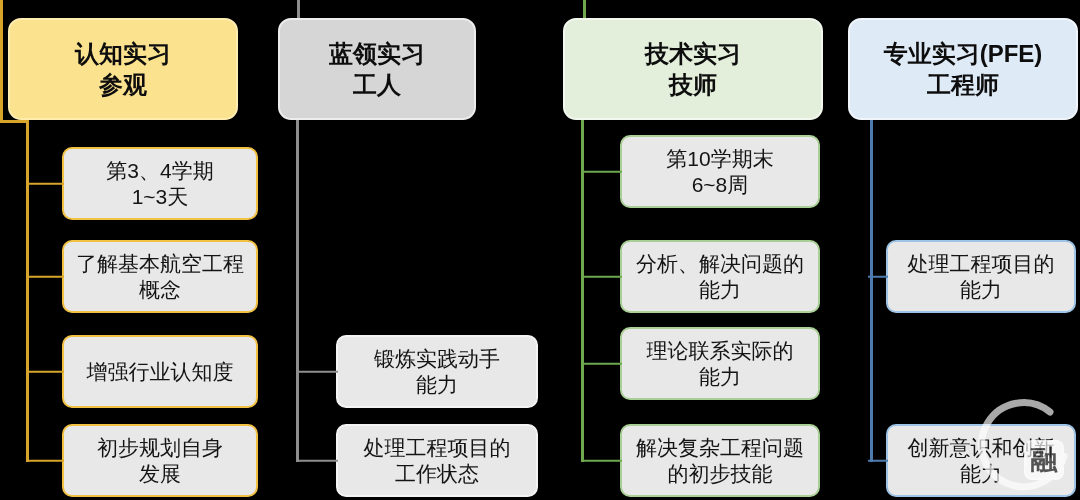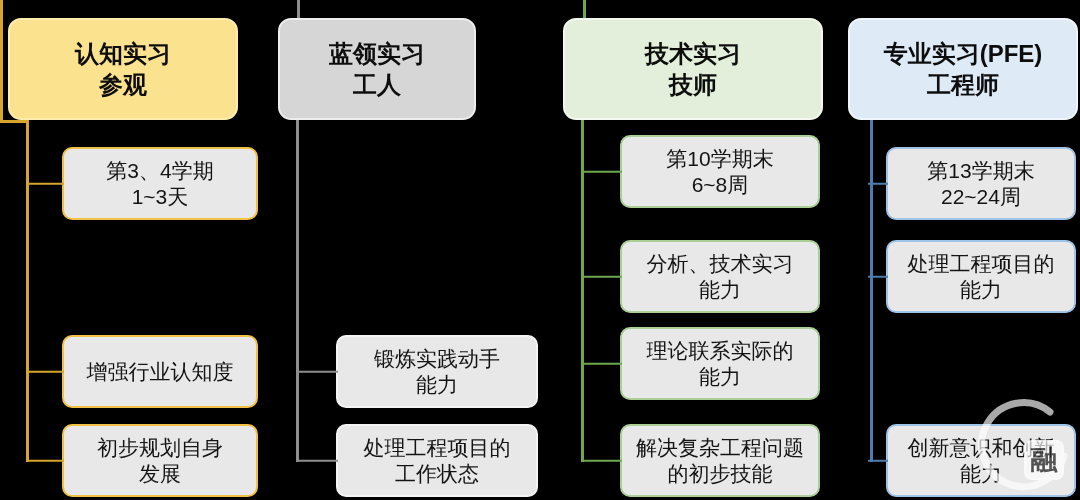--- a/index.html
+++ b/index.html
@@ -154,20 +154,24 @@
   <div class="column" style="left: 8px; --child-left: 54px; --child-w: 196px; --header-bg: #FBE28F; --header-border: #FFEDB0; --child-bg: #E9E8E8; --child-border: #F0C143; --line: #D8A52C;">
     <div class="hdr">
       <span class="hdr-text">认知实习
 参观</span>
     </div>
     <div class="vline"></div>
     <div class="item" style="top:147px">
       <span class="item-text">第3、4学期
 1~3天</span>
     </div>
+    <div class="item" style="top:240px">
+      <span class="item-text">了解基本航空工程
+概念</span>
+    </div>
     <div class="item" style="top:424px">
       <span class="item-text">初步规划自身
 发展</span>
     </div>
     <div class="item" style="top:335px">
       <span class="item-text">增强行业认知度</span>
     </div>
   </div>
 
   <div class="column" style="left: 278px; --child-left: 58px; --child-w: 202px; --header-bg: #D6D6D6; --header-border: #EDEDED; --child-bg: #E9E8E8; --child-border: #F4F4F4; --line: #8E8E8E;">
@@ -192,43 +196,39 @@
     <div class="hdr" style="width:260px">
       <span class="hdr-text">技术实习
 技师</span>
     </div>
     <div class="vline"></div>
     <div class="item" style="top:135px">
       <span class="item-text">第10学期末
 6~8周</span>
     </div>
     <div class="item" style="top:240px">
-      <span class="item-text">分析、技术实习
+      <span class="item-text">分析、解决问题的
 能力</span>
     </div>
     <div class="item" style="top:327px">
       <span class="item-text">理论联系实际的
 能力</span>
     </div>
     <div class="item" style="top:424px">
       <span class="item-text">解决复杂工程问题
 的初步技能</span>
     </div>
   </div>
 
   <div class="column" style="left: 848px; --child-left: 38px; --child-w: 190px; --header-bg: #DEEAF6; --header-border: #EFF5FB; --child-bg: #E9E8E8; --child-border: #9DC3E6; --line: #4E7CAF;">
     <div class="hdr">
       <span class="hdr-text">专业实习(PFE)
 工程师</span>
     </div>
     <div class="vline" style="left:22px"></div>
-    <div class="item" style="top:147px">
-      <span class="item-text">第13学期末
-22~24周</span>
-    </div>
     <div class="item" style="top:240px">
       <span class="item-text">处理工程项目的
 能力</span>
     </div>
     <div class="item" style="top:424px">
       <span class="item-text">创新意识和创新
 能力</span>
     </div>
   </div>
 

